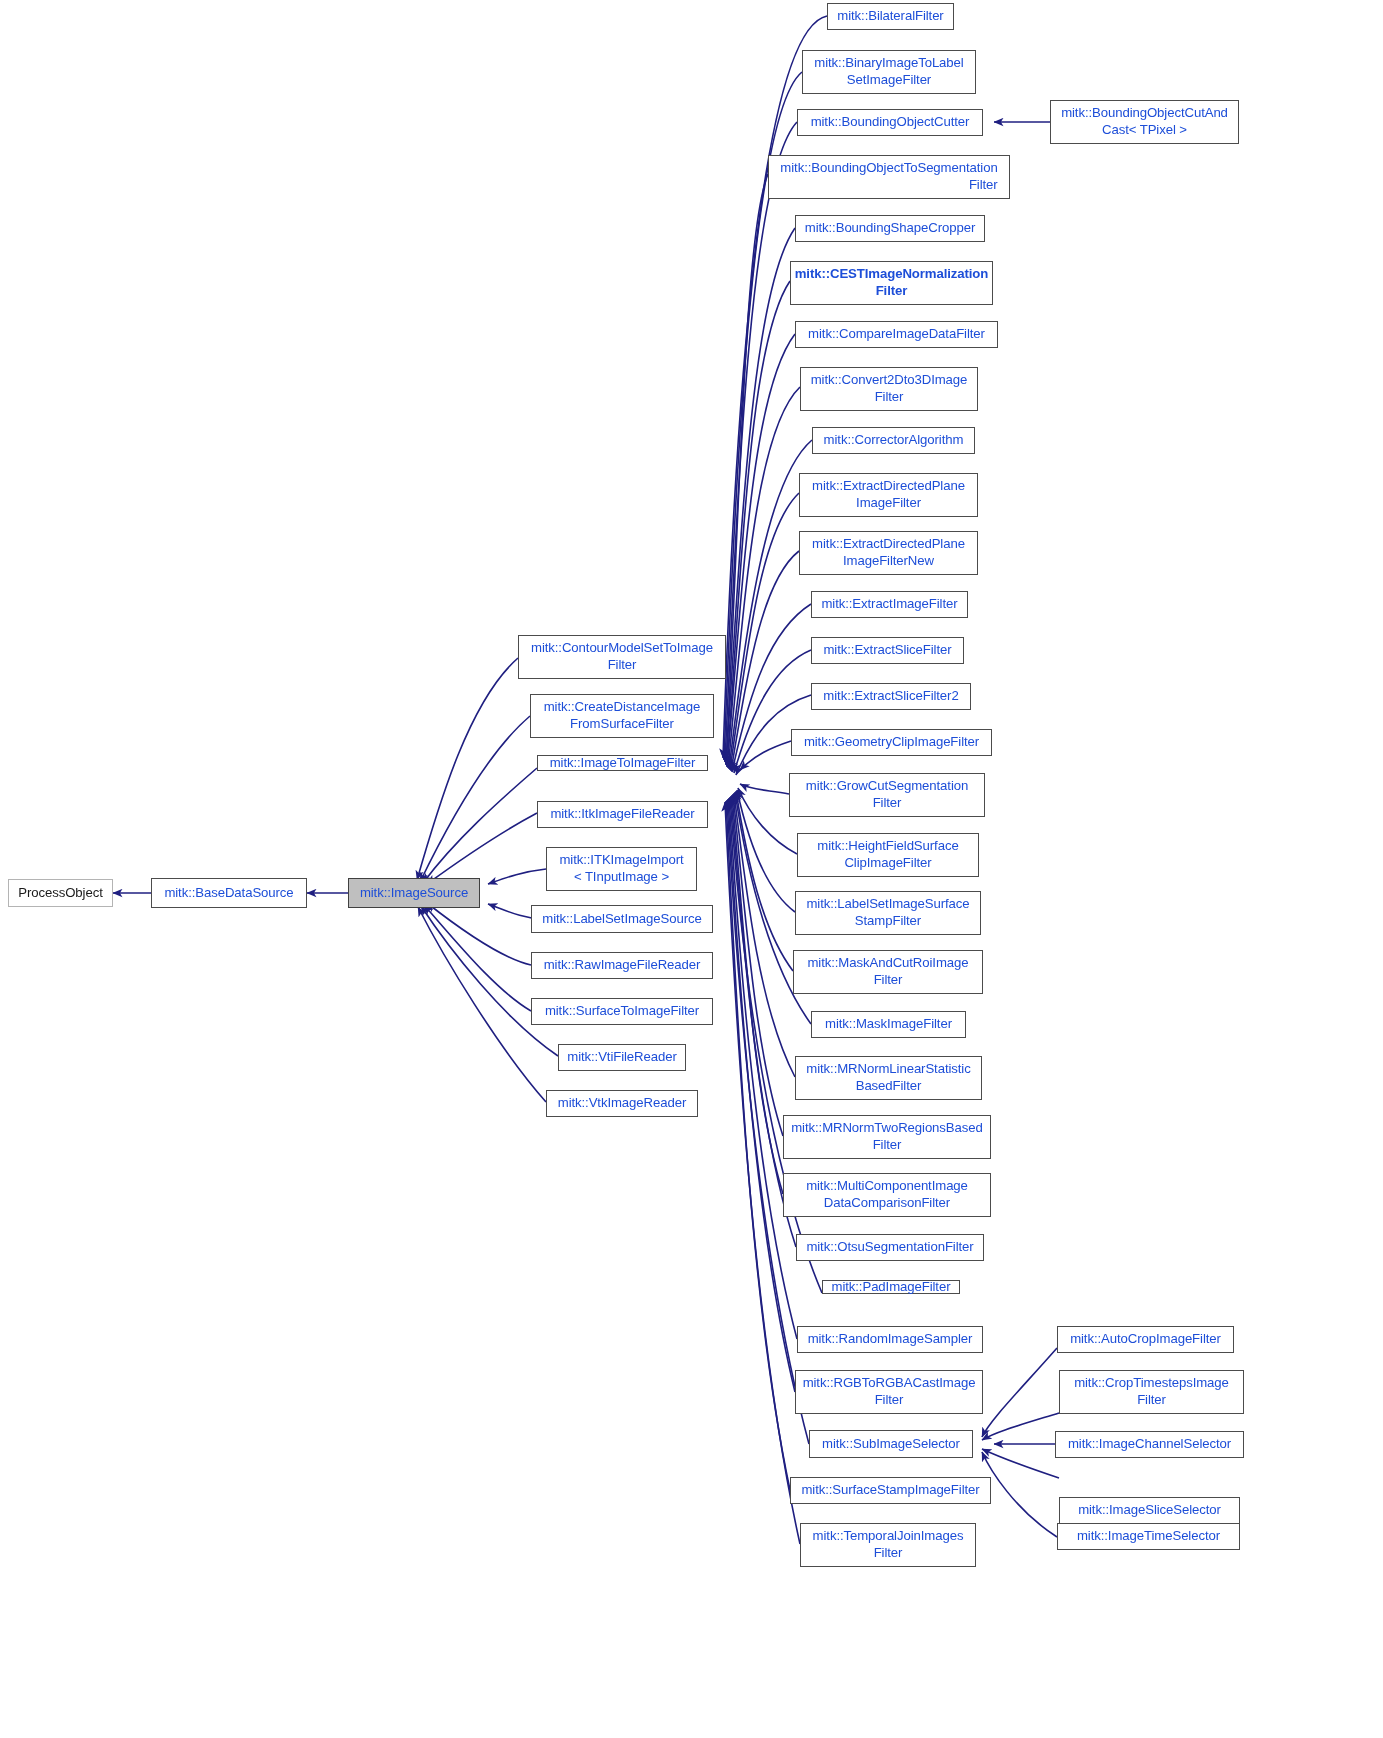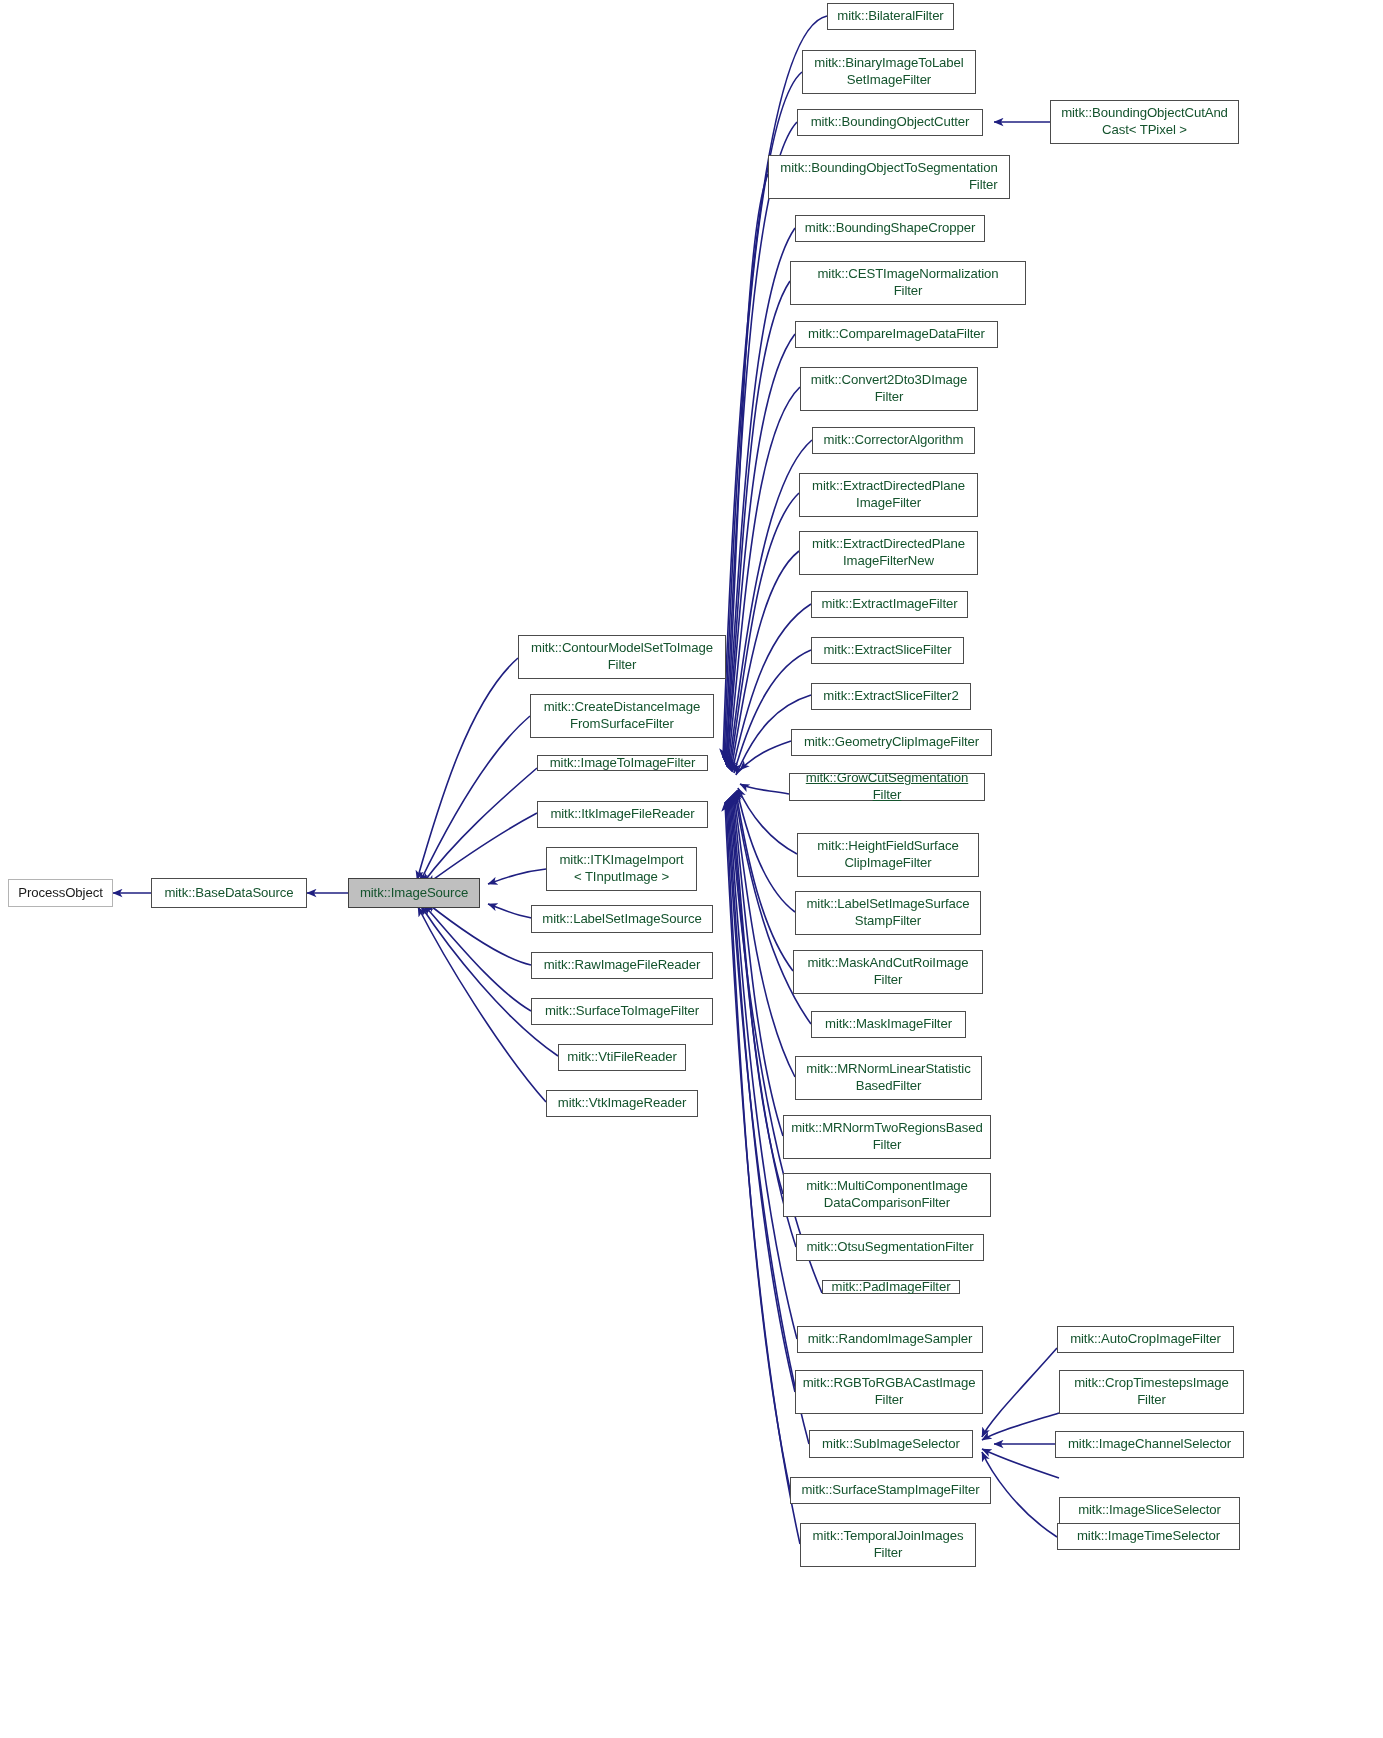--- a/index.html
+++ b/index.html
@@ -22,21 +22,21 @@
     top: 0;
     width: 1383px;
     height: 1738px;
     pointer-events: none;
   }
   .node {
     position: absolute;
     box-sizing: border-box;
     border: 1px solid #4c4c4c;
     background: #ffffff;
-    color: #14532d;
+    color: #1d4ed8;
     font-size: 13.2px;
     line-height: 1.28;
     display: flex;
     align-items: center;
     justify-content: center;
     text-align: center;
     white-space: pre-line;
     letter-spacing: -0.1px;
     z-index: 5;
   }
@@ -193,21 +193,21 @@
 
   <div class="node" style="left:768px; top:155px; width:242px; height:44px;text-align:right;">
     <span class="node-label">mitk::BoundingObjectToSegmentation
 Filter</span>
   </div>
 
   <div class="node" style="left:795px; top:215px; width:190px; height:27px;">
     <span class="node-label">mitk::BoundingShapeCropper</span>
   </div>
 
-  <div class="node" style="left:790px; top:261px; width:236px; height:44px;">
+  <div class="node" style="left:790px; top:261px; width:203px; height:44px;font-weight:bold;">
     <span class="node-label">mitk::CESTImageNormalization
 Filter</span>
   </div>
 
   <div class="node" style="left:795px; top:321px; width:203px; height:27px;">
     <span class="node-label">mitk::CompareImageDataFilter</span>
   </div>
 
   <div class="node" style="left:800px; top:367px; width:178px; height:44px;">
     <span class="node-label">mitk::Convert2Dto3DImage
@@ -237,21 +237,21 @@
   </div>
 
   <div class="node" style="left:811px; top:683px; width:160px; height:27px;">
     <span class="node-label">mitk::ExtractSliceFilter2</span>
   </div>
 
   <div class="node" style="left:791px; top:729px; width:201px; height:27px;">
     <span class="node-label">mitk::GeometryClipImageFilter</span>
   </div>
 
-  <div class="node" style="left:789px; top:773px; width:196px; height:28px;text-decoration:underline;">
+  <div class="node" style="left:789px; top:773px; width:196px; height:44px;">
     <span class="node-label">mitk::GrowCutSegmentation
 Filter</span>
   </div>
 
   <div class="node" style="left:797px; top:833px; width:182px; height:44px;">
     <span class="node-label">mitk::HeightFieldSurface
 ClipImageFilter</span>
   </div>
 
   <div class="node" style="left:795px; top:891px; width:186px; height:44px;">

